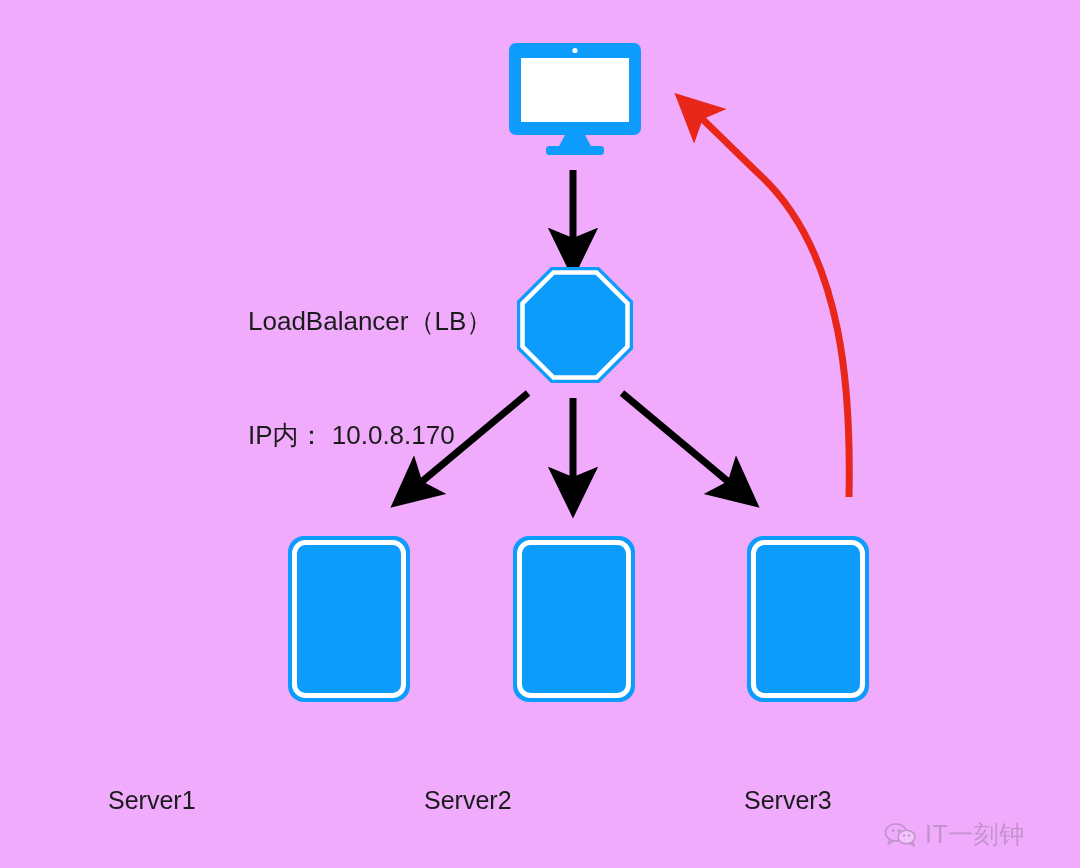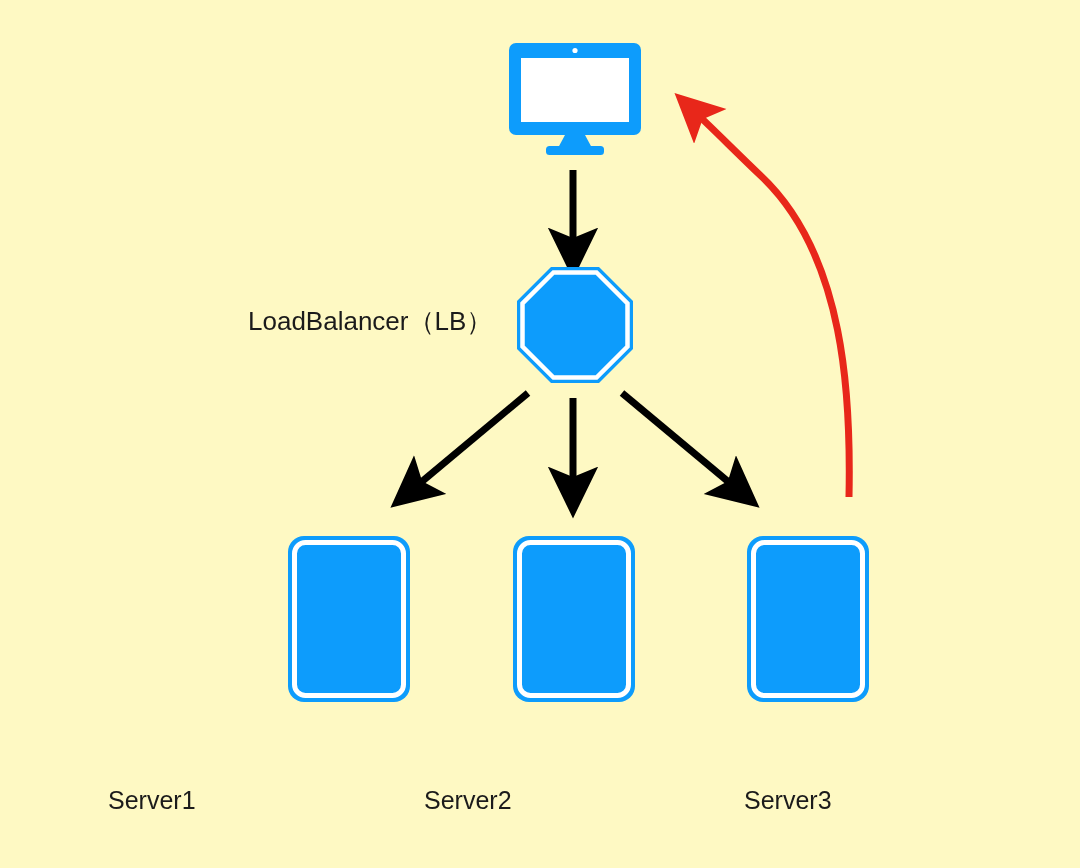--- a/index.html
+++ b/index.html
@@ -8,21 +8,21 @@
     padding: 0;
     background: #ffffff;
   }
   body {
     font-family: "Liberation Sans", "DejaVu Sans", sans-serif;
   }
   #canvas {
     position: relative;
     width: 1080px;
     height: 868px;
-    background: #fef9c3;
+    background: #f0abfc;
     overflow: hidden;
   }
   #diagram-svg {
     position: absolute;
     left: 0;
     top: 0;
     width: 1080px;
     height: 868px;
   }
   .txt {
@@ -125,34 +125,48 @@
 
     <g>
       <rect x="747" y="536" width="122" height="166" rx="16" ry="16" fill="#0d9cfc"></rect>
       <rect x="753.5" y="542.5" width="109" height="153" rx="11" ry="11" fill="none" stroke="#ffffff" stroke-width="5"></rect>
       <rect x="758" y="547" width="100" height="144" rx="8" ry="8" fill="#0d9cfc"></rect>
     </g>
   </svg>
 
   <div class="txt lb-label">
     <span class="line">LoadBalancer（LB）</span>
+    <span class="line">IP内： 10.0.8.170</span>
   </div>
 
   <div class="txt srv-label" id="server1-label">
     <span class="line">Server1</span>
     
     
   </div>
 
   <div class="txt srv-label" id="server2-label">
     <span class="line">Server2</span>
     
     
   </div>
 
   <div class="txt srv-label" id="server3-label">
     <span class="line">Server3</span>
     
     
   </div>
 
+  <div id="watermark">
+    <svg class="wm-logo" width="34" height="28" viewBox="0 0 34 28">
+      <ellipse cx="12" cy="12.5" rx="10.5" ry="8.6" fill="none" stroke="#5a5a5a" stroke-width="1.6"></ellipse>
+      <path d="M6,19 L4.5,24 L9.5,20.6" fill="none" stroke="#5a5a5a" stroke-width="1.6"></path>
+      <circle cx="9" cy="10.5" r="1.5" fill="#5a5a5a"></circle>
+      <circle cx="15" cy="10.5" r="1.5" fill="#5a5a5a"></circle>
+      <ellipse cx="22.5" cy="17" rx="8.4" ry="6.8" fill="#ffffff" stroke="#5a5a5a" stroke-width="1.6"></ellipse>
+      <path d="M28,22 L30.5,26 L26,23.5" fill="none" stroke="#5a5a5a" stroke-width="1.6"></path>
+      <circle cx="20" cy="15.5" r="1.2" fill="#5a5a5a"></circle>
+      <circle cx="25" cy="15.5" r="1.2" fill="#5a5a5a"></circle>
+    </svg>
+    <span class="wm-text">IT一刻钟</span>
+  </div>
 
 </div>
 
 </body></html>

